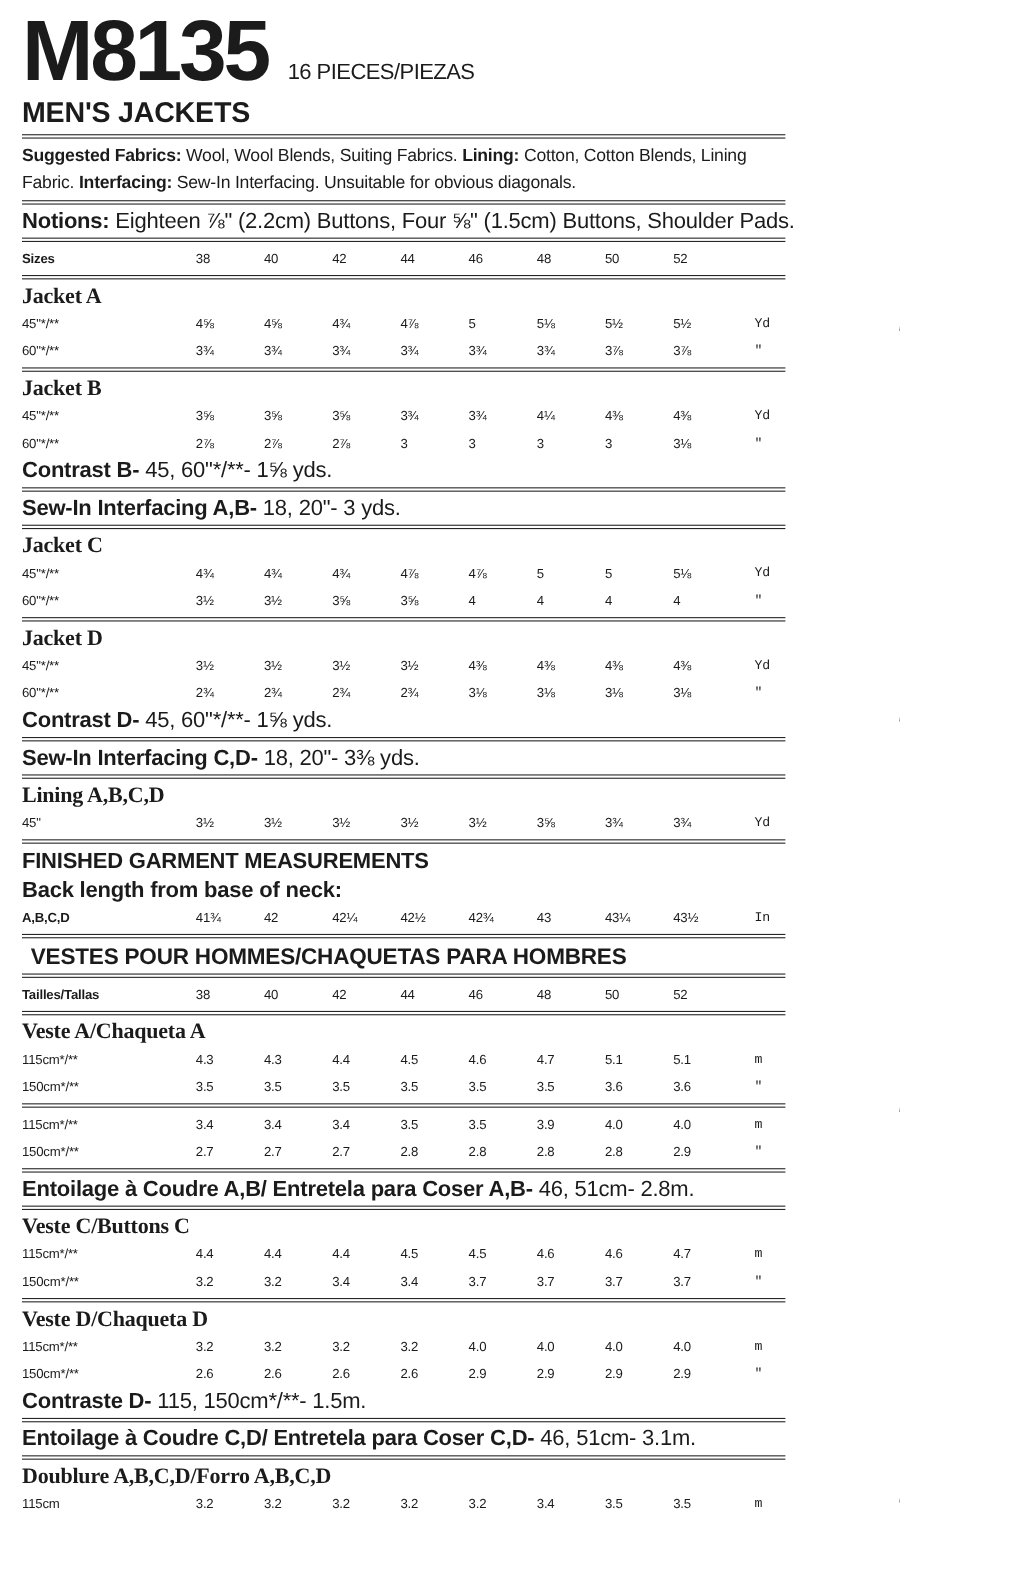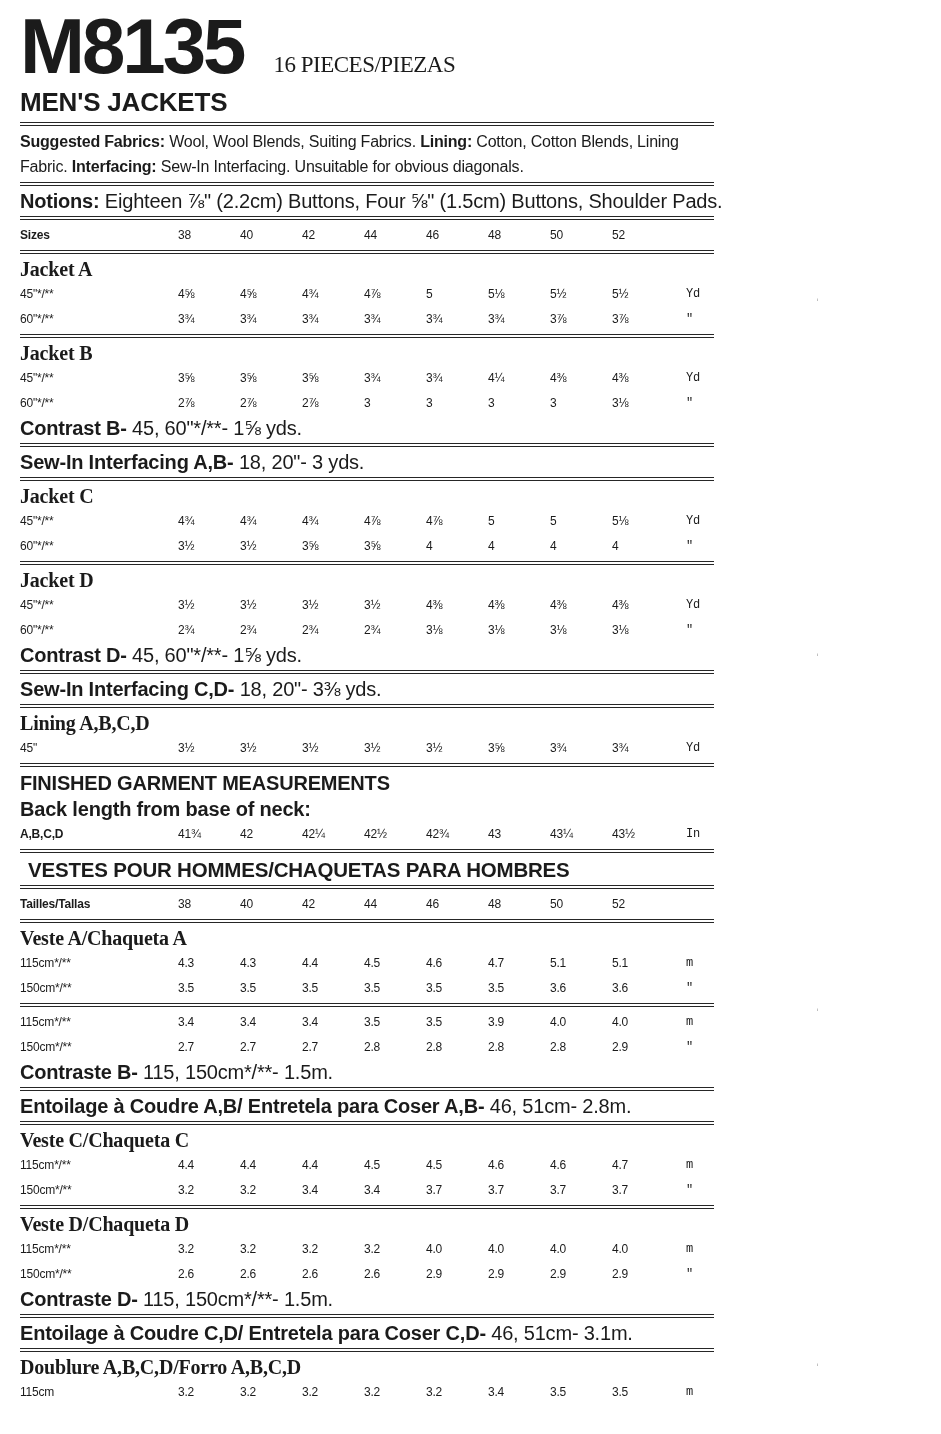--- a/index.html
+++ b/index.html
@@ -4,21 +4,21 @@
 <style>
   html,body{margin:0;padding:0;background:#fff;}
   .sheet{
     position:relative;width:818px;height:1434px;background:#fff;color:#1b1b1b;
     font-family:"Liberation Sans",sans-serif;letter-spacing:-0.2px;overflow:hidden;
   }
   .content{position:absolute;left:20px;top:14px;width:694px;}
   
   .title-row{display:flex;align-items:flex-end;}
   .pattern-number{font-size:78px;font-weight:bold;line-height:0.84;letter-spacing:-3px;}
-  .pieces-count{font-size:23px;margin-left:30px;padding-bottom:2px;letter-spacing:-0.5px;font-family:Liberation Serif, serif;}
+  .pieces-count{font-size:20px;margin-left:18px;padding-bottom:2px;letter-spacing:-0.5px;}
   .category-title{font-size:26px;font-weight:bold;margin-top:7px;margin-bottom:4px;}
   
   .rule{border-top:1.5px solid #262626;border-bottom:1.5px solid #262626;height:2px;margin:2px 0 3px 0;}
   
   .para{font-size:16px;line-height:25.5px;margin:1px 0;}
   .para b, .note-line b{font-weight:bold;}
   .note-line{font-size:20px;line-height:25px;height:25px;white-space:nowrap;}
   
   .trow{display:flex;font-size:12px;line-height:25px;height:25px;white-space:nowrap;}
   .tlabel{width:158px;flex:0 0 158px;}
@@ -381,29 +381,28 @@
           <span class="tcell">2.7</span>
           <span class="tcell">2.7</span>
           <span class="tcell">2.8</span>
           <span class="tcell">2.8</span>
           <span class="tcell">2.8</span>
           <span class="tcell">2.8</span>
           <span class="tcell">2.9</span>
         </span>
       <span class="tunit">"</span>
     </div>
-    <div class="note-line"><b>Contraste B-</b><span> 115, 150cm*/**- 1.5m.</span></div>
 
     <div class="rule"></div>
 
     <div class="note-line"><b>Entoilage à Coudre A,B/ Entretela para Coser A,B-</b><span> 46, 51cm- 2.8m.</span></div>
 
     <div class="rule"></div>
 
-    <div class="section-title">Veste C/Chaqueta C</div>
+    <div class="section-title">Veste C/Buttons C</div>
     <div class="trow">
       <span class="tlabel">115cm*/**</span>
       <span class="tcells">
           <span class="tcell">4.4</span>
           <span class="tcell">4.4</span>
           <span class="tcell">4.4</span>
           <span class="tcell">4.5</span>
           <span class="tcell">4.5</span>
           <span class="tcell">4.6</span>
           <span class="tcell">4.6</span>

